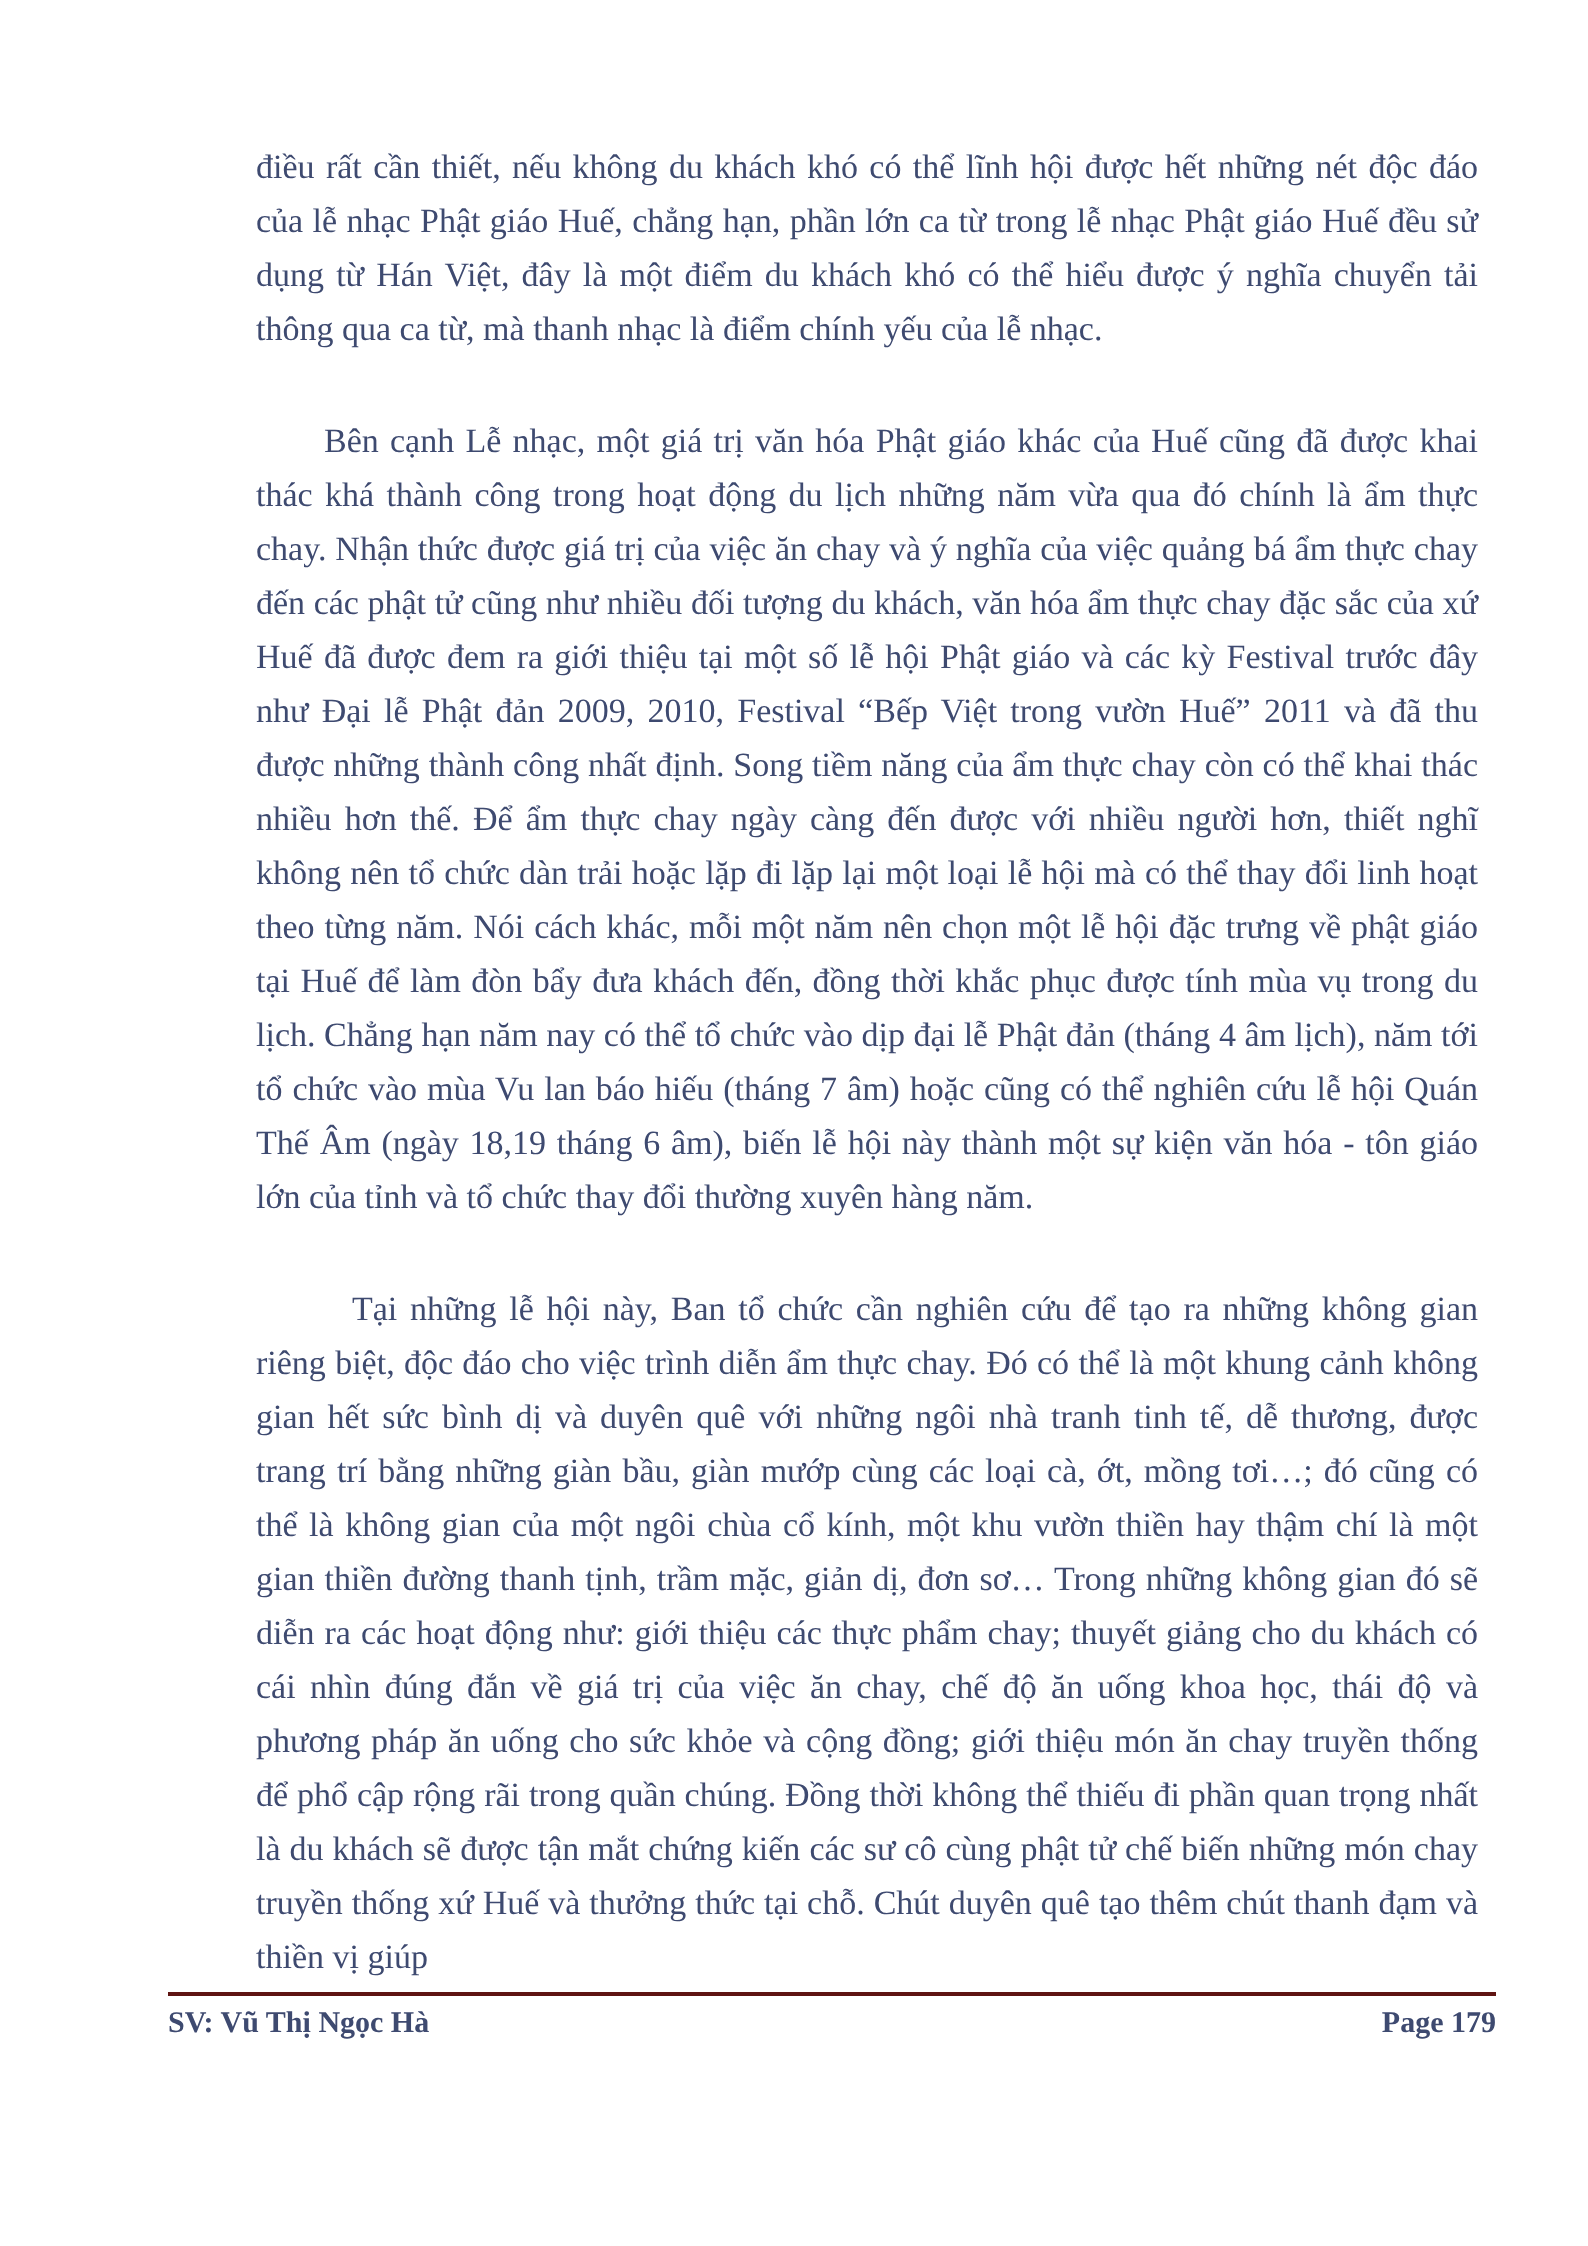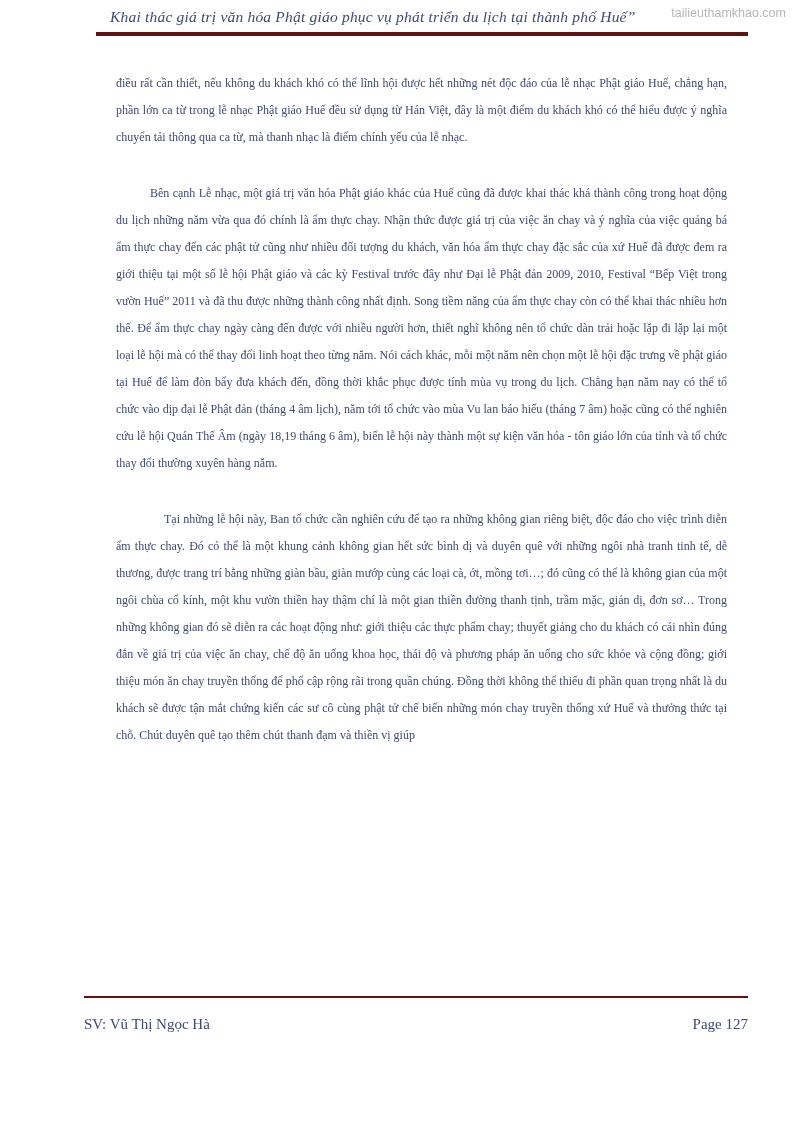--- a/index.html
+++ b/index.html
@@ -45,61 +45,55 @@
   .header-rule {
     margin: 3px 46px 0 96px;
     height: 4px;
     border-top: 3px solid var(--rule, #5f1412);
     border-bottom: 1px solid var(--rule, #5f1412);
   }
 
   
   .doc-body {
     position: absolute;
-    top: 70px; left: 116px;
+    top: 70px; left: 128px;
     width: 611px;
-    font-size: 12px;
+    font-size: 17px;
     line-height: 27px;
     text-align: justify;
   }
   .doc-body p { margin: 0; }
   .doc-body p + p { margin-top: 29px; }
   .indent-sm { text-indent: 34px; }
   .indent-lg { text-indent: 48px; }
 
   
   .footer {
     position: absolute;
     top: 996px; left: 84px; right: 46px;
     border-top: 2px solid var(--rule, #5f1412);
-    padding-top: 16px;
+    padding-top: 4px;
     display: flex;
     justify-content: space-between;
     align-items: baseline;
     font-size: 15px;
     line-height: 20px;
+    font-weight: bold;
   }
 </style>
 </head>
 <body>
 
 <div class="page">
 
-  <div class="header">
-    <div class="header-row">
-      <span class="running-head">Khai thác giá trị văn hóa Phật giáo phục vụ phát triển du lịch tại thành phố Huế”</span>
-      <span class="watermark">tailieuthamkhao.com</span>
-    </div>
-    <div class="header-rule"></div>
-  </div>
 
   <div class="doc-body">
     <p>điều rất cần thiết, nếu không du khách khó có thể lĩnh hội được hết những nét độc đáo của lễ nhạc Phật giáo Huế, chẳng hạn, phần lớn ca từ trong lễ nhạc Phật giáo Huế đều sử dụng từ Hán Việt, đây là một điểm du khách khó có thể hiểu được ý nghĩa chuyển tải thông qua ca từ, mà thanh nhạc là điểm chính yếu của lễ nhạc.</p>
     <p class="indent-sm">Bên cạnh Lễ nhạc, một giá trị văn hóa Phật giáo khác của Huế cũng đã được khai thác khá thành công trong hoạt động du lịch những năm vừa qua đó chính là ẩm thực chay. Nhận thức được giá trị của việc ăn chay và ý nghĩa của việc quảng bá ẩm thực chay đến các phật tử cũng như nhiều đối tượng du khách, văn hóa ẩm thực chay đặc sắc của xứ Huế đã được đem ra giới thiệu tại một số lễ hội Phật giáo và các kỳ Festival trước đây như Đại lễ Phật đản 2009, 2010, Festival “Bếp Việt trong vườn Huế” 2011 và đã thu được những thành công nhất định. Song tiềm năng của ẩm thực chay còn có thể khai thác nhiều hơn thế. Để ẩm thực chay ngày càng đến được với nhiều người hơn, thiết nghĩ không nên tổ chức dàn trải hoặc lặp đi lặp lại một loại lễ hội mà có thể thay đổi linh hoạt theo từng năm. Nói cách khác, mỗi một năm nên chọn một lễ hội đặc trưng về phật giáo tại Huế để làm đòn bẩy đưa khách đến, đồng thời khắc phục được tính mùa vụ trong du lịch. Chẳng hạn năm nay có thể tổ chức vào dịp đại lễ Phật đản (tháng 4 âm lịch), năm tới tổ chức vào mùa Vu lan báo hiếu (tháng 7 âm) hoặc cũng có thể nghiên cứu lễ hội Quán Thế Âm (ngày 18,19 tháng 6 âm), biến lễ hội này thành một sự kiện văn hóa - tôn giáo lớn của tỉnh và tổ chức thay đổi thường xuyên hàng năm.</p>
     <p class="indent-lg">Tại những lễ hội này, Ban tổ chức cần nghiên cứu để tạo ra những không gian riêng biệt, độc đáo cho việc trình diễn ẩm thực chay. Đó có thể là một khung cảnh không gian hết sức bình dị và duyên quê với những ngôi nhà tranh tinh tế, dễ thương, được trang trí bằng những giàn bầu, giàn mướp cùng các loại cà, ớt, mồng tơi…; đó cũng có thể là không gian của một ngôi chùa cổ kính, một khu vườn thiền hay thậm chí là một gian thiền đường thanh tịnh, trầm mặc, giản dị, đơn sơ… Trong những không gian đó sẽ diễn ra các hoạt động như: giới thiệu các thực phẩm chay; thuyết giảng cho du khách có cái nhìn đúng đắn về giá trị của việc ăn chay, chế độ ăn uống khoa học, thái độ và phương pháp ăn uống cho sức khỏe và cộng đồng; giới thiệu món ăn chay truyền thống để phổ cập rộng rãi trong quần chúng. Đồng thời không thể thiếu đi phần quan trọng nhất là du khách sẽ được tận mắt chứng kiến các sư cô cùng phật tử chế biến những món chay truyền thống xứ Huế và thưởng thức tại chỗ. Chút duyên quê tạo thêm chút thanh đạm và thiền vị giúp</p>
   </div>
 
   <div class="footer">
     <span>SV: Vũ Thị Ngọc Hà</span>
-    <span>Page 127</span>
+    <span>Page 179</span>
   </div>
 
 </div>
 
 </body></html>

